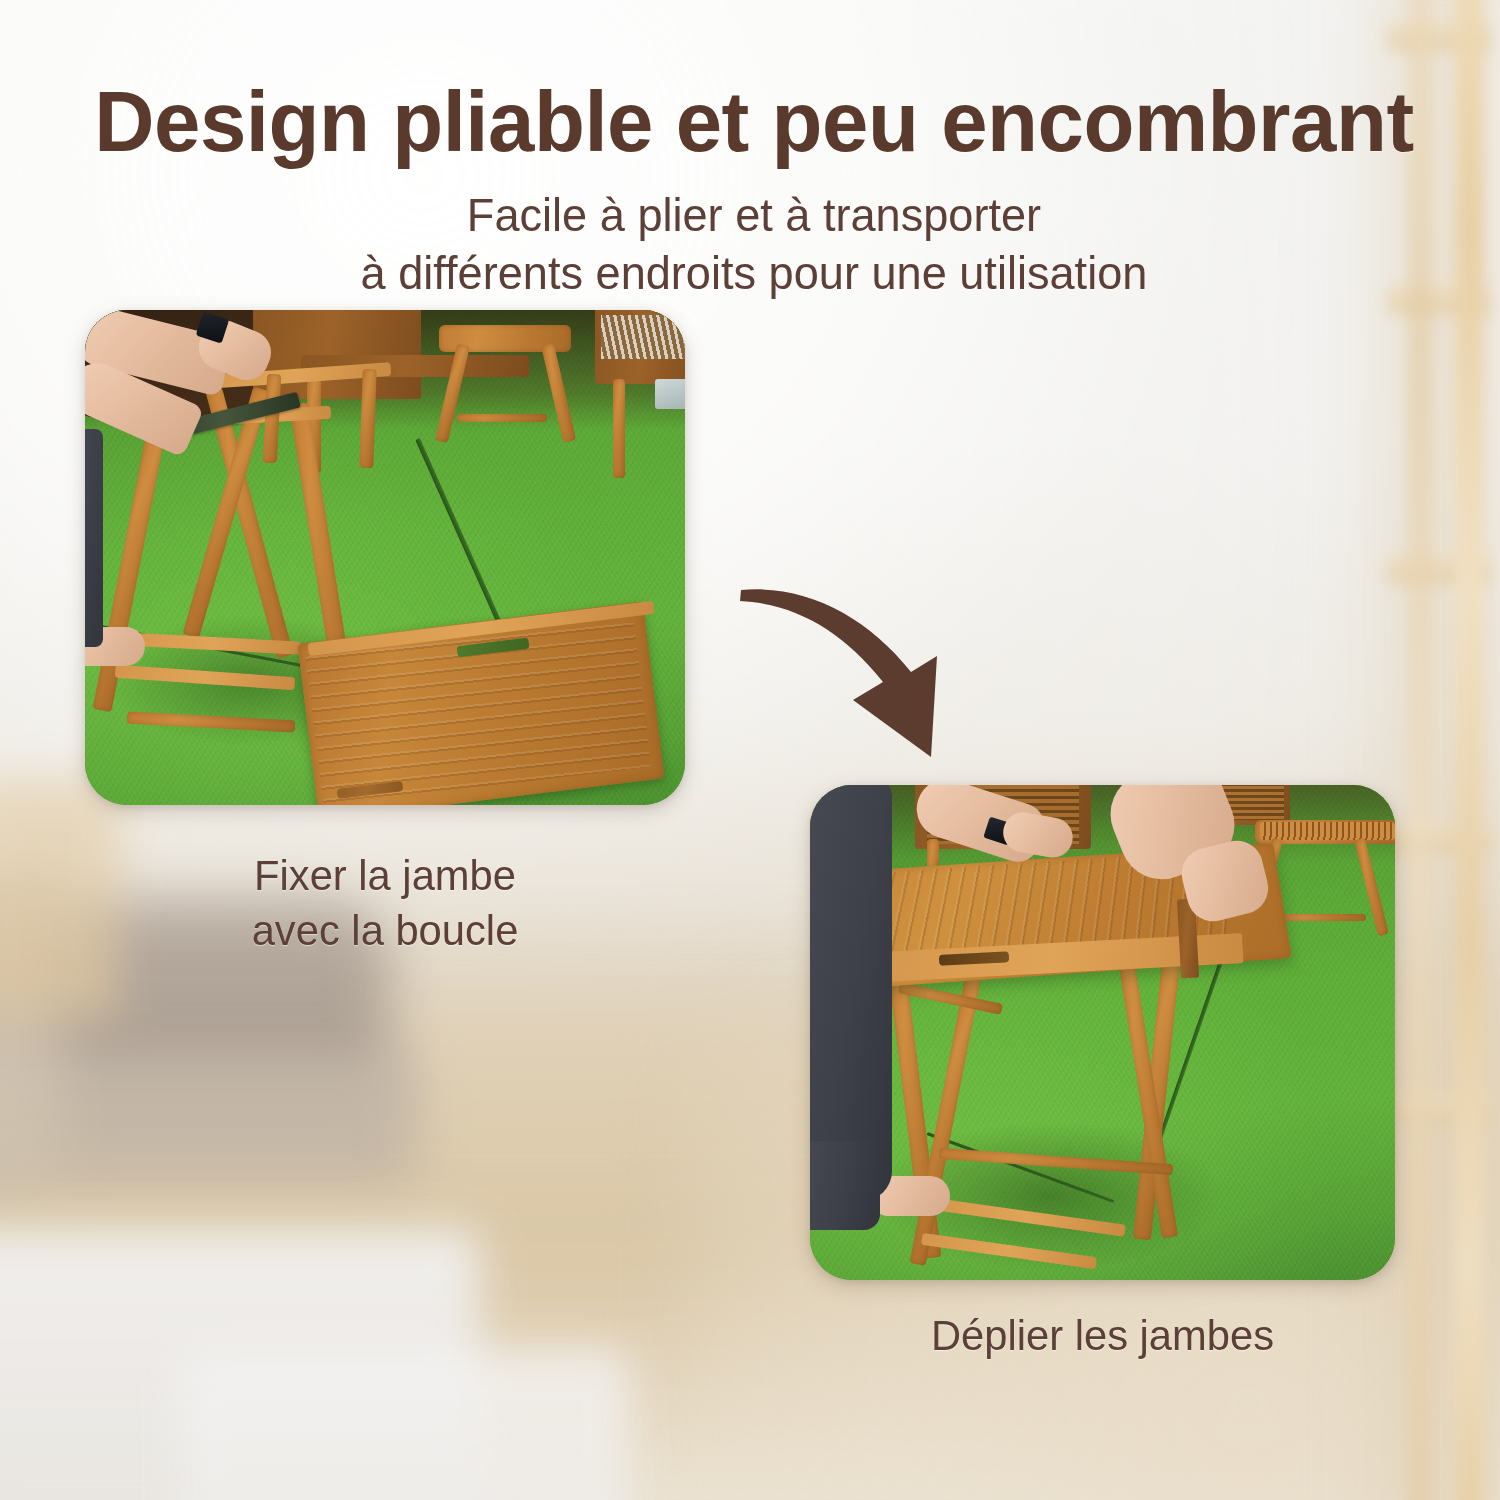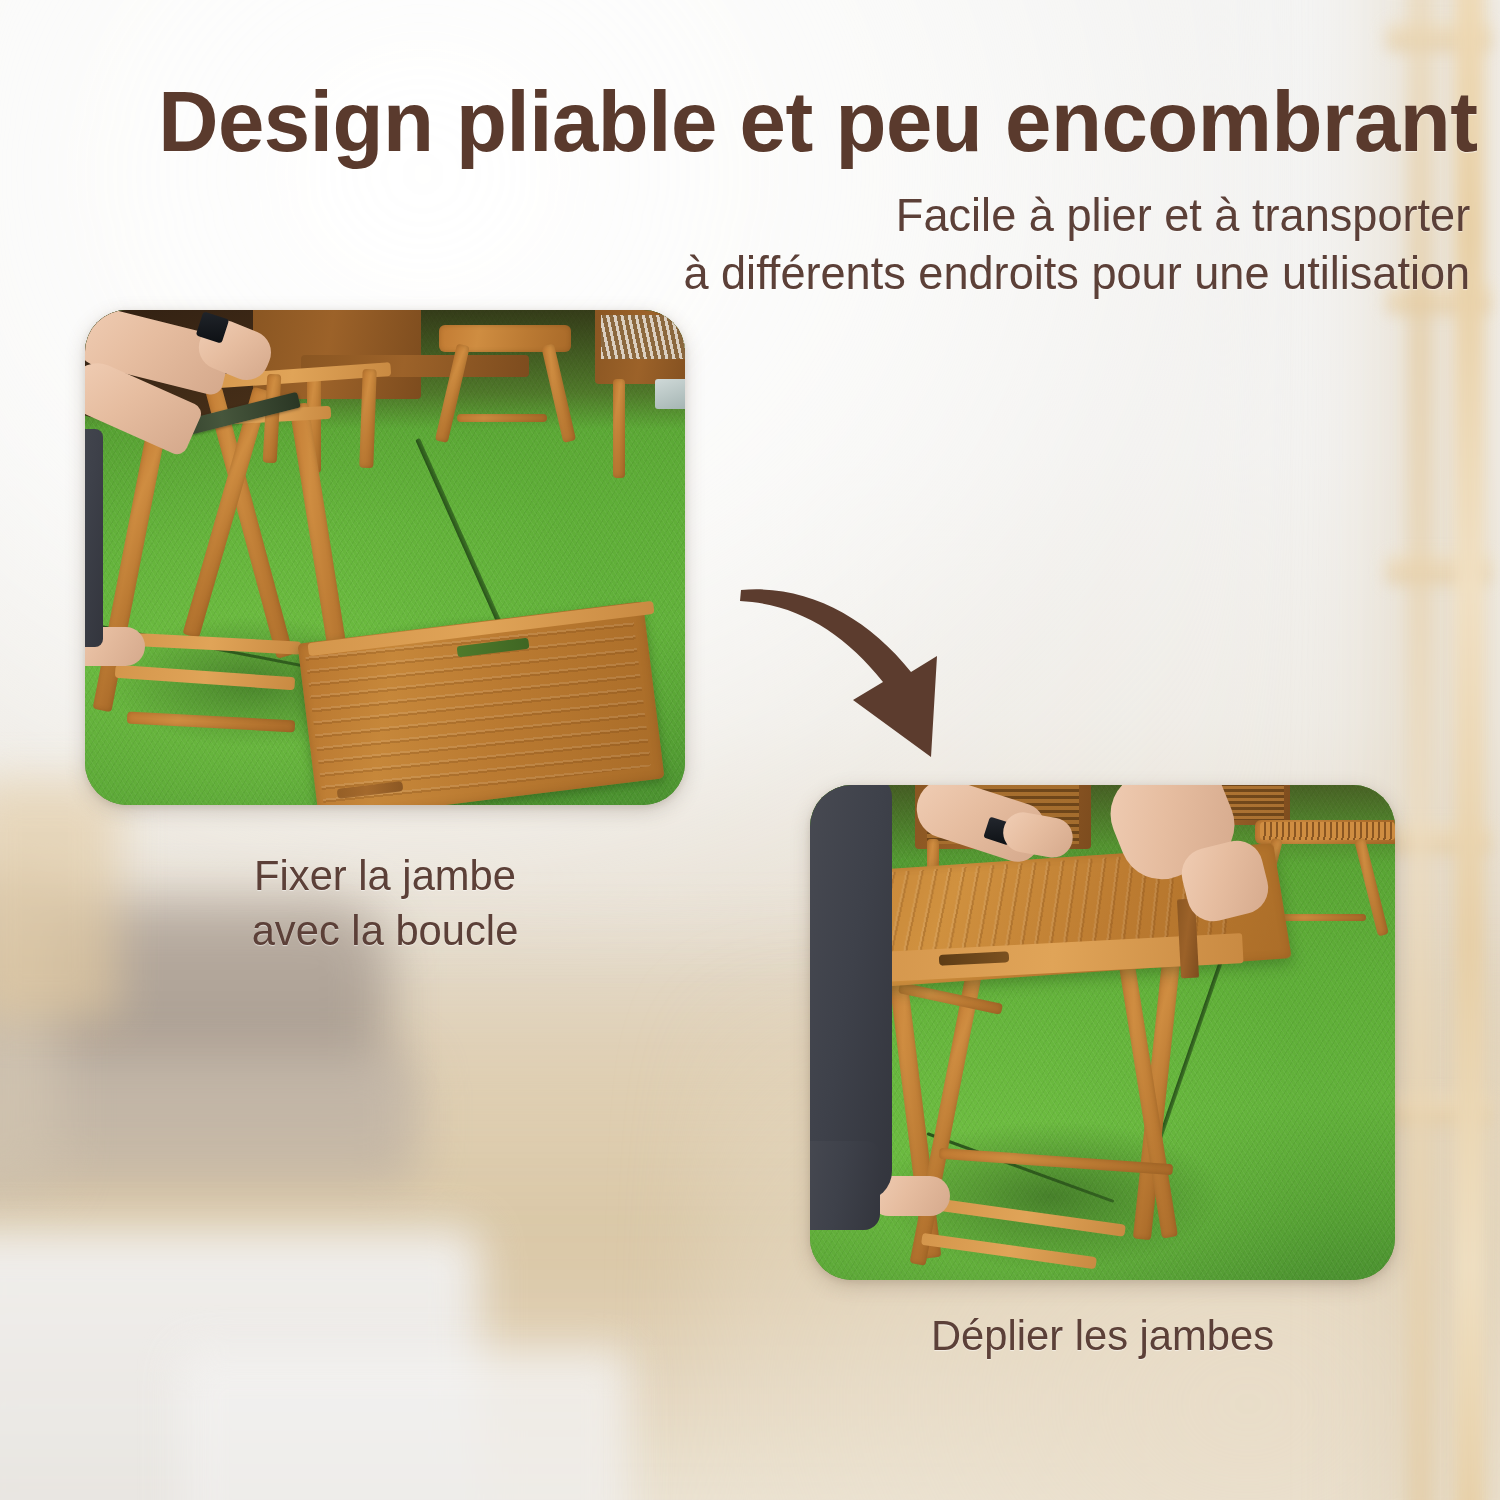--- a/index.html
+++ b/index.html
@@ -148,21 +148,21 @@
       rgba(235,225,207,0.55) 45%,
       rgba(238,230,214,0) 100%);
     filter: blur(40px);
   }
 
   
   #header {
     position: absolute;
     left: 8px; right: 0; top: 0;
     z-index: 4;
-    text-align: right;
+    text-align: center;
   }
   #main-title {
     margin: 0;
     padding-top: 78px;
     font-size: 86px;
     line-height: 1.0;
     font-weight: 700;
     letter-spacing: -0.5px;
     color: #5a3a2d;
     font-family: "Liberation Sans Narrow", "Liberation Sans", sans-serif;

